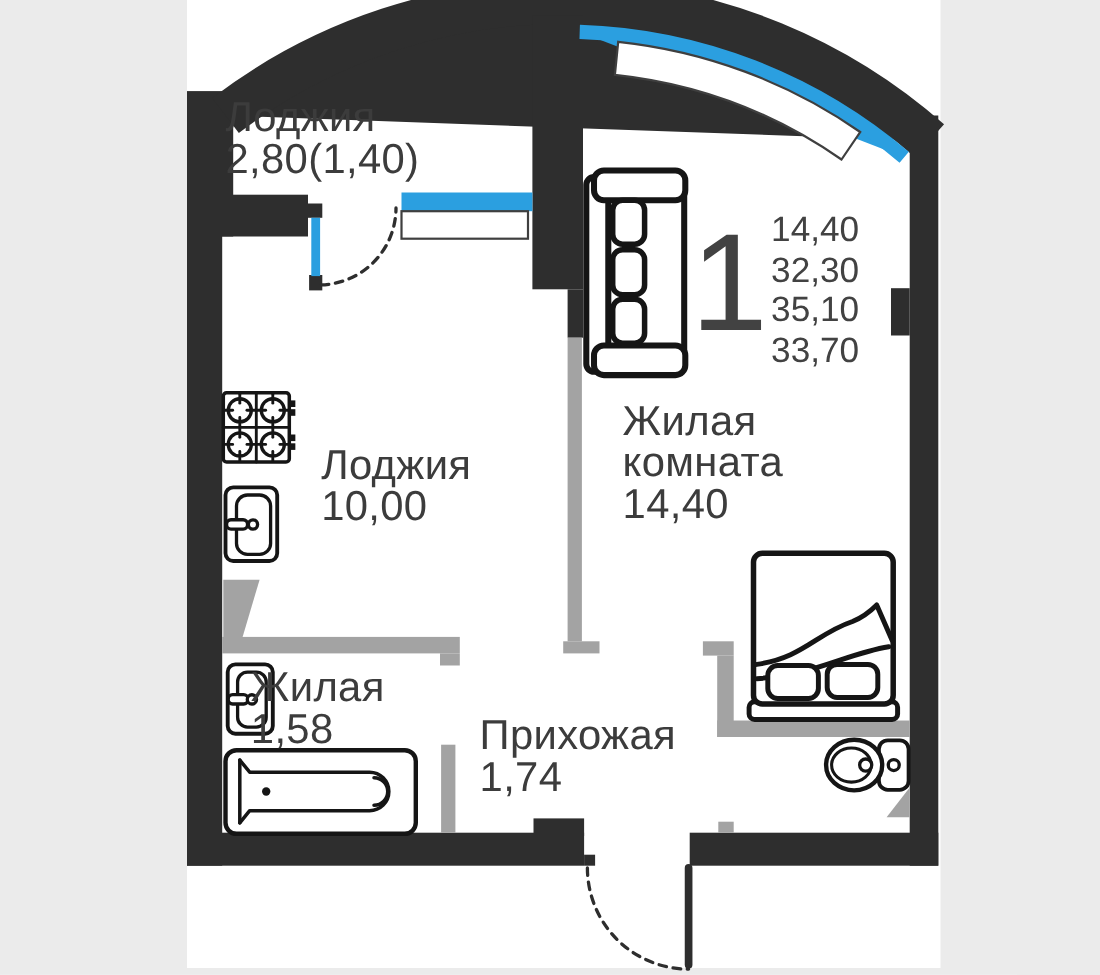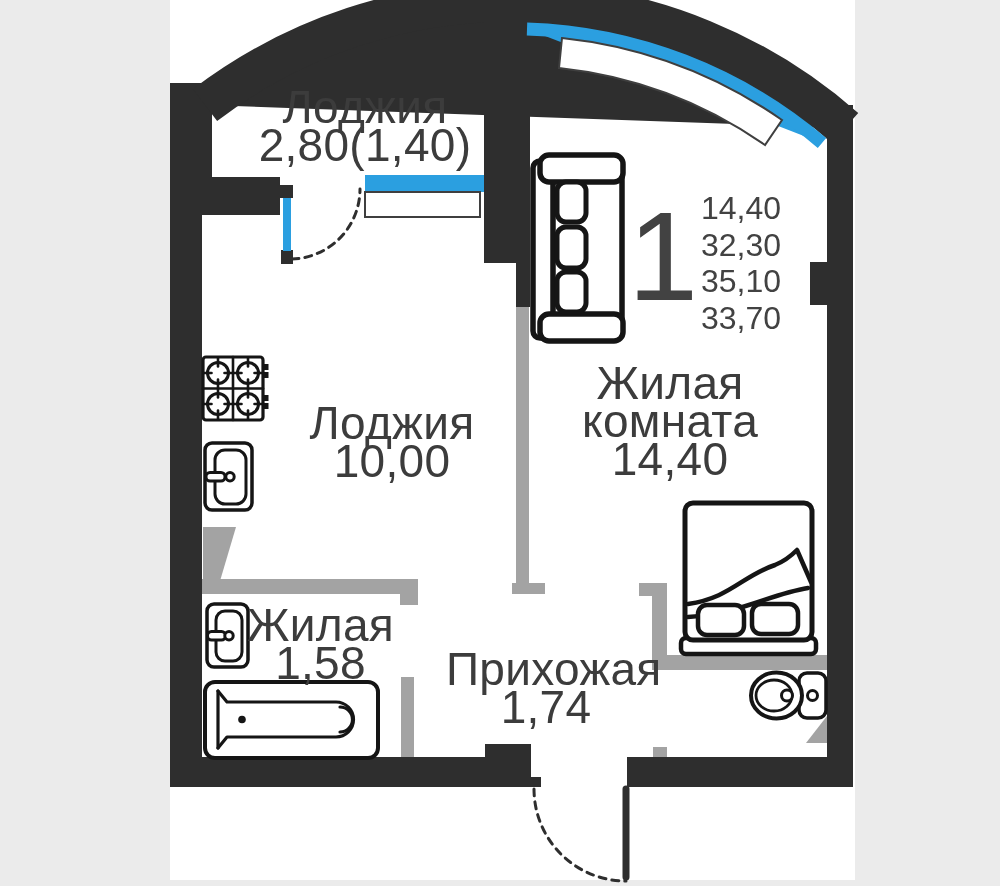--- a/index.html
+++ b/index.html
@@ -3,22 +3,22 @@
 <meta charset="utf-8">
 <style>
   html,body{margin:0;padding:0;background:#ebebeb;}
   .stage{
     position:relative;width:1000px;height:886px;overflow:hidden;
     background:#ebebeb;
     font-family:"Liberation Sans", sans-serif;
   }
   .stage svg{position:absolute;left:0;top:0;}
   .lbl{
-    position:absolute;text-align:center;color:#3c3c3c;
-    font-size:46px;line-height:38px;letter-spacing:.3px;
+    position:absolute;text-align:left;color:#3c3c3c;
+    font-size:38px;line-height:38px;letter-spacing:.3px;
   }
   .lbl .area{display:block;}
   .big-one{
     position:absolute;left:628px;top:197px;
     font-size:126px;line-height:120px;color:#424242;font-weight:400;
   }
   .areas-col{
     position:absolute;left:701px;top:190px;text-align:left;
     font-size:32px;line-height:36.6px;color:#424242;
   }
@@ -171,21 +171,21 @@
 <div class="lbl" style="left:566px;top:364px;width:208px;">
   <span class="name">Жилая комната</span>
   <span class="area">14,40</span>
 </div>
 
 <div class="lbl" style="left:228px;top:606px;width:185px;">
   <span class="name">Жилая</span>
   <span class="area">1,58</span>
 </div>
 
-<div class="lbl" style="left:446px;top:650px;width:200px;">
+<div class="lbl" style="left:436px;top:650px;width:200px;">
   <span class="name">Прихожая</span>
   <span class="area">1,74</span>
 </div>
 
 <div class="big-one">1</div>
 <div class="areas-col">
   <div>14,40</div>
   <div>32,30</div>
   <div>35,10</div>
   <div>33,70</div>

